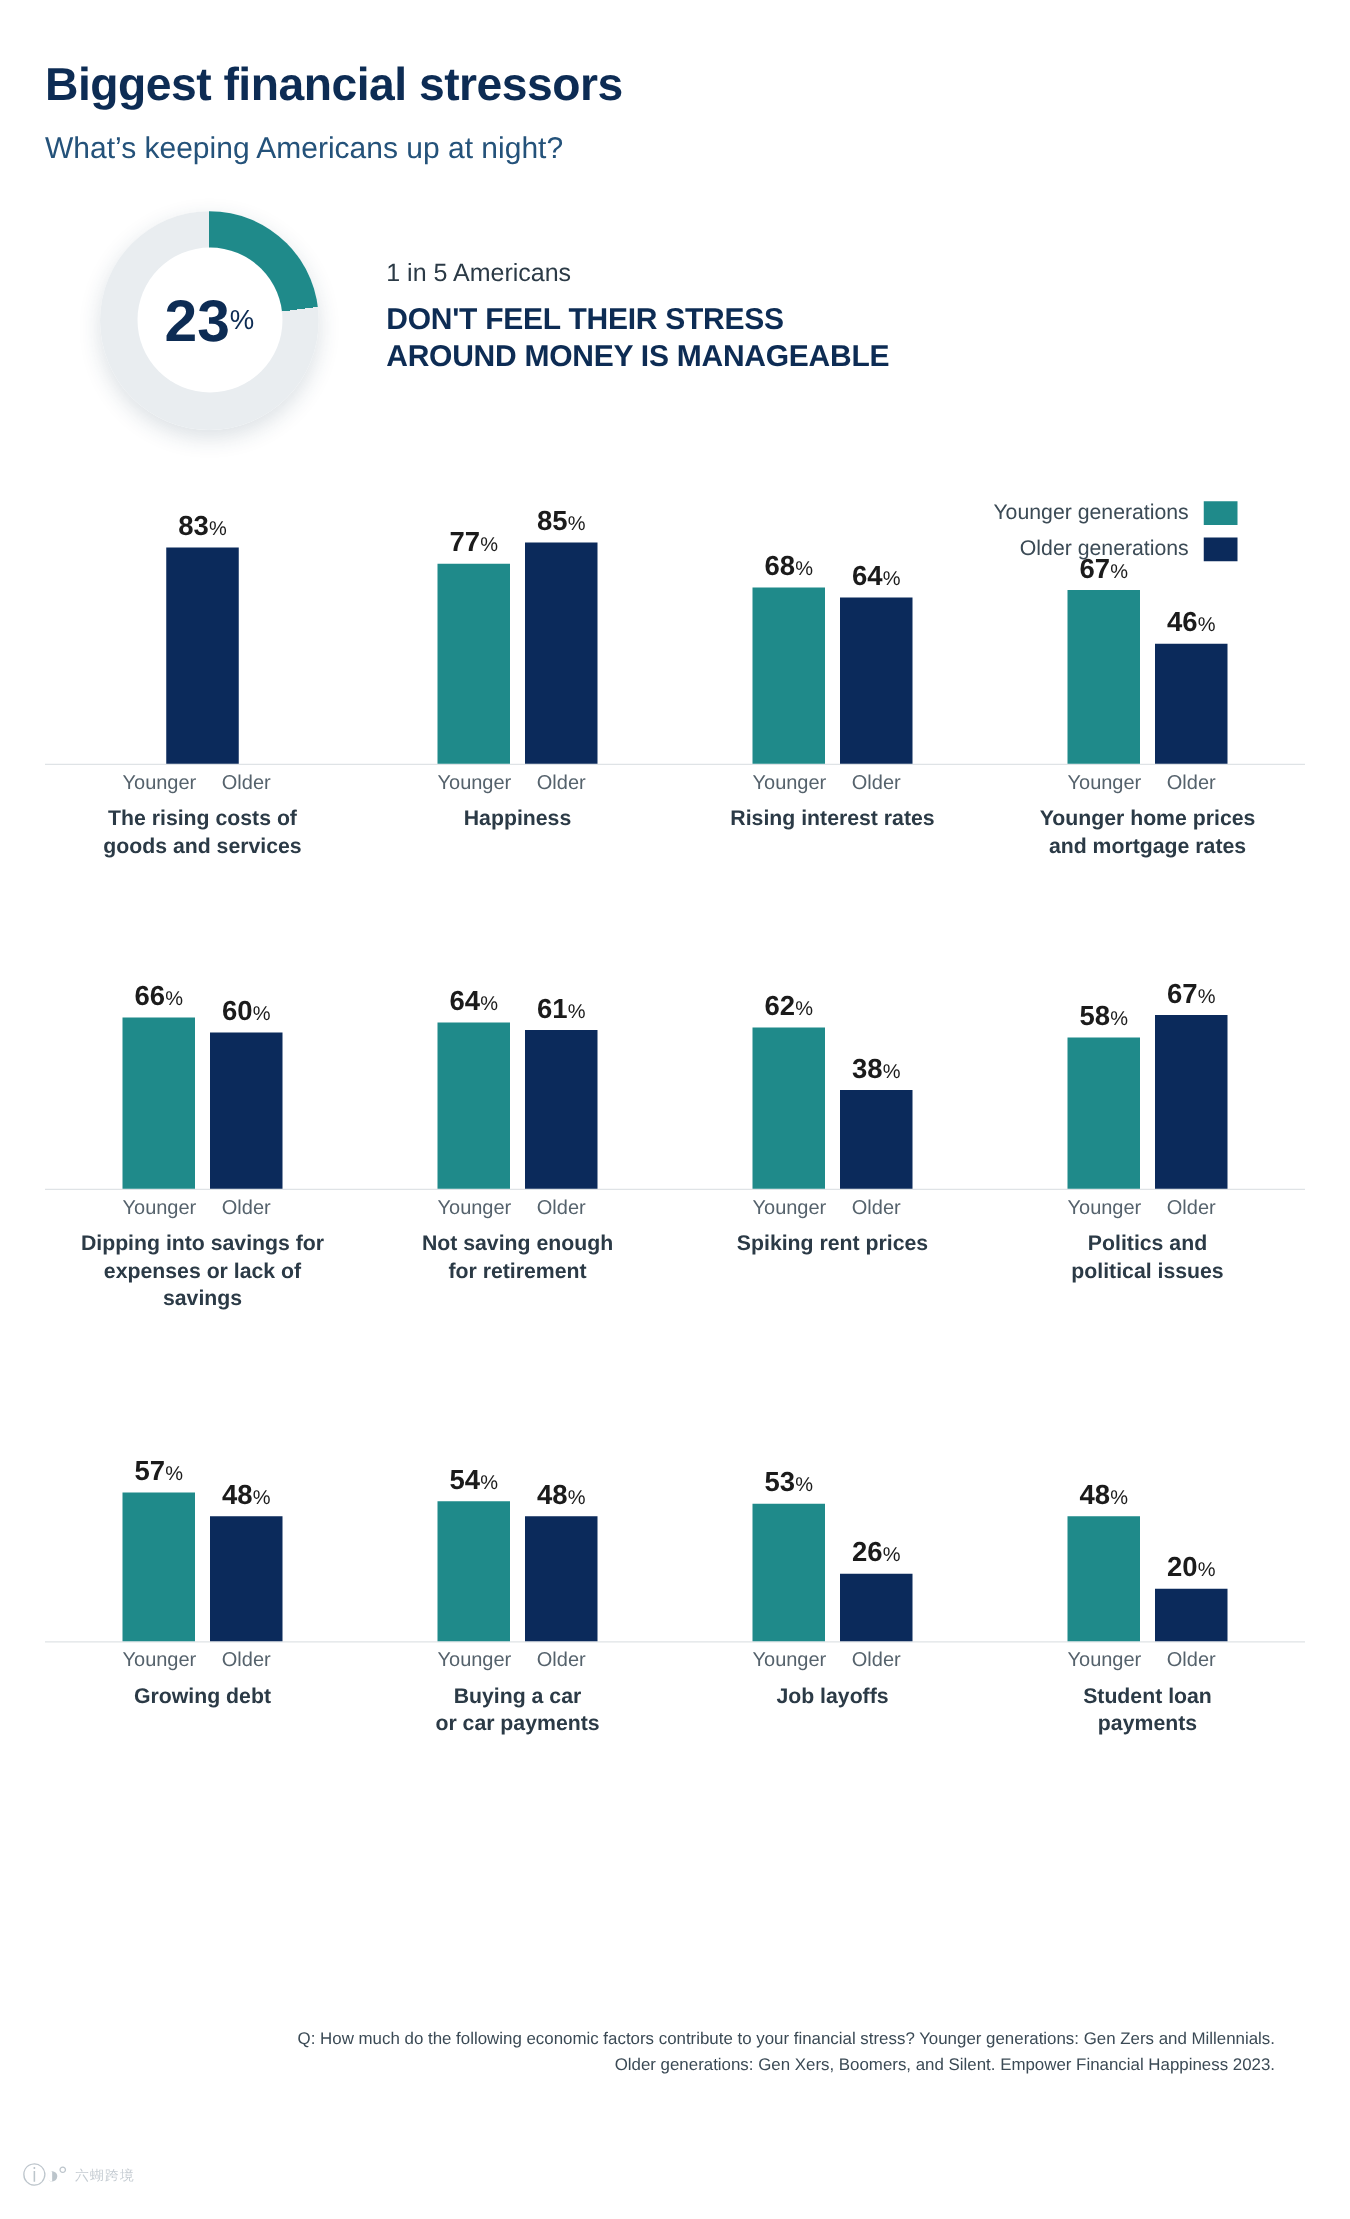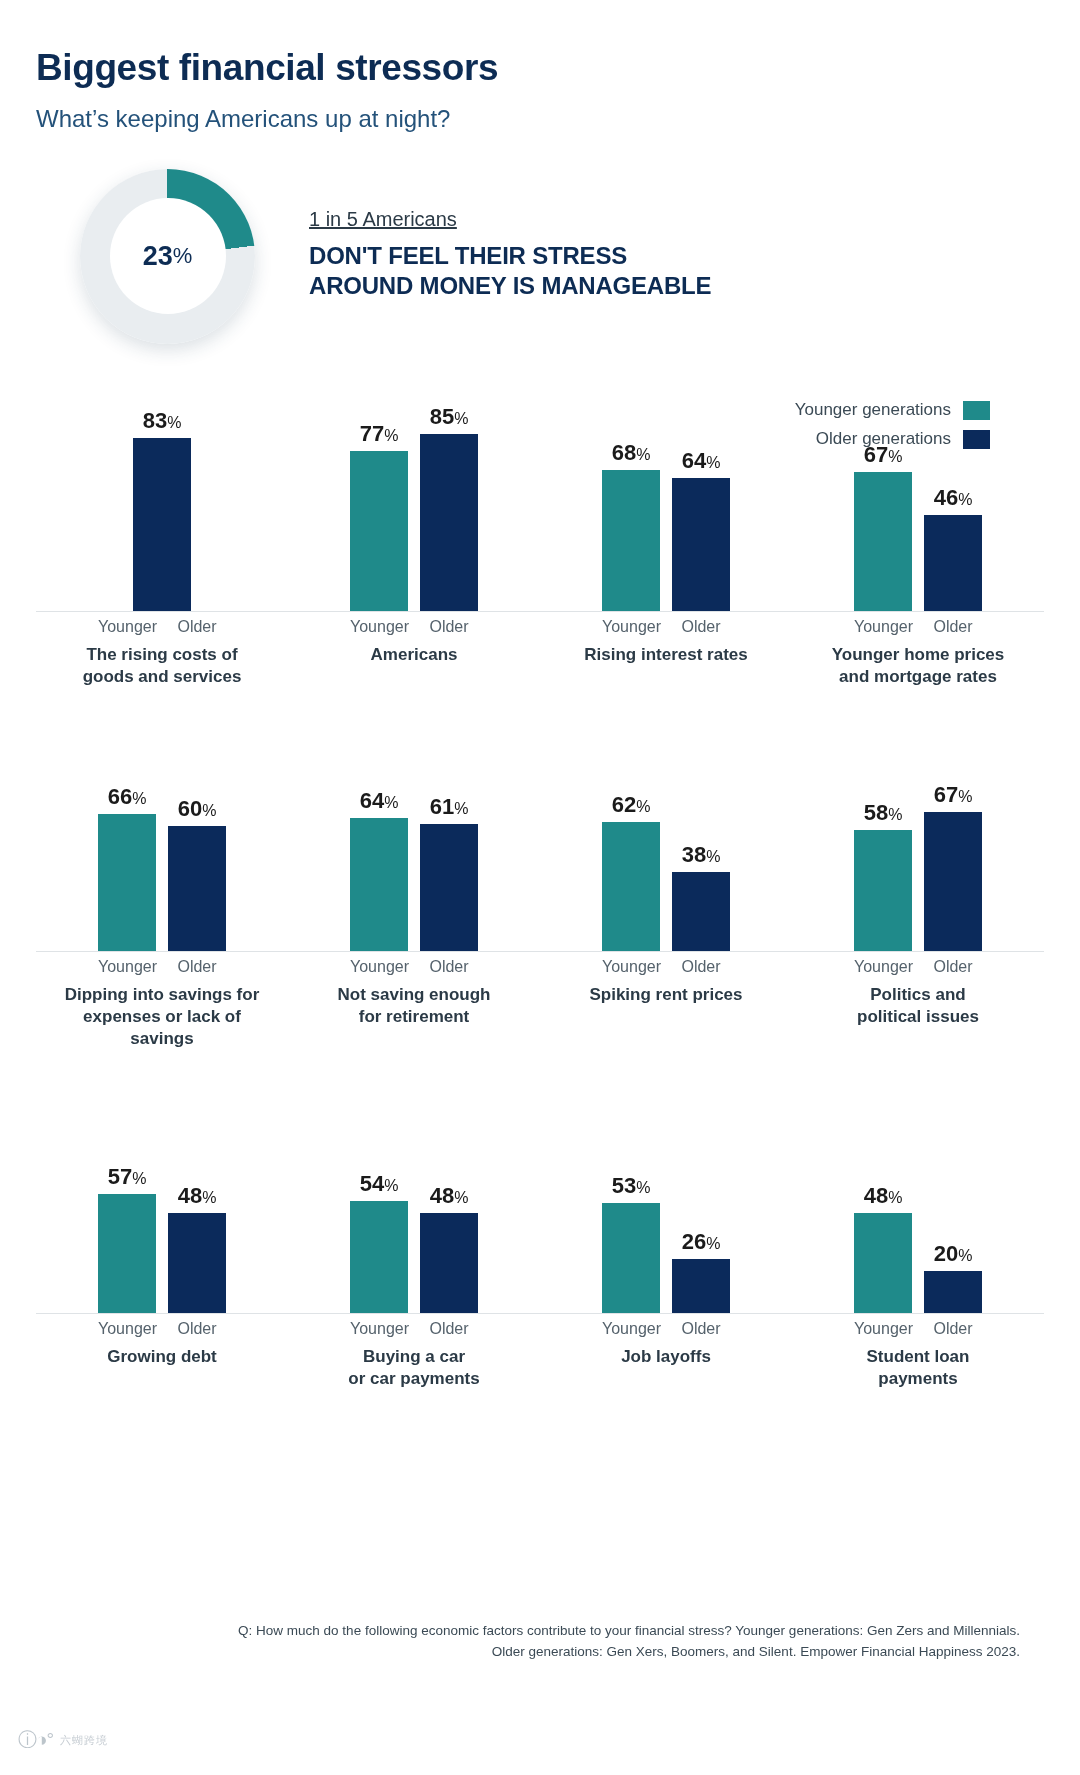--- a/index.html
+++ b/index.html
@@ -60,36 +60,35 @@
     left: 50%; top: 50%;
     transform: translate(-50%, -50%);
     width: 116px; height: 116px;
     border-radius: 50%;
     background: #ffffff;
     display: flex;
     align-items: center;
     justify-content: center;
   }
   .donut-value {
-    font-size: 27px;
+    font-size: 47px;
     font-weight: bold;
     color: #0d2c54;
     line-height: 1;
   }
   .donut-pct {
     font-size: 22px;
     font-weight: normal;
     color: #0d2c54;
   }
   .stat-text { margin-left: 54px; padding-bottom: 4px; }
   .stat-kicker {
     font-size: 20px;
     color: #2b3a46;
     margin-bottom: 10px;
-    text-decoration: underline;
   }
   .stat-head {
     font-size: 24px;
     font-weight: bold;
     color: #0d2c54;
     line-height: 1.22;
     letter-spacing: -0.2px;
   }
 
   
@@ -279,21 +278,21 @@
             <div class="bar-col">
               <div class="bar-value">85<span class="pc">%</span></div>
               <div class="bar older" style="background: rgb(11, 42, 91); height: 177px;"></div>
             </div>
           </div>
           <div class="ticks">
             <div class="tick">Younger</div>
             <div class="tick">Older</div>
           </div>
           <div class="cat-label">
-            <div>Americans</div>
+            <div>Happiness</div>
           </div>
         </div>
         <div class="cell">
           <div class="plot">
             <div class="bar-col">
               <div class="bar-value">68<span class="pc">%</span></div>
               <div class="bar younger" style="background: rgb(31, 138, 138); height: 141px;"></div>
             </div>
             <div class="bar-col">
               <div class="bar-value">64<span class="pc">%</span></div>

